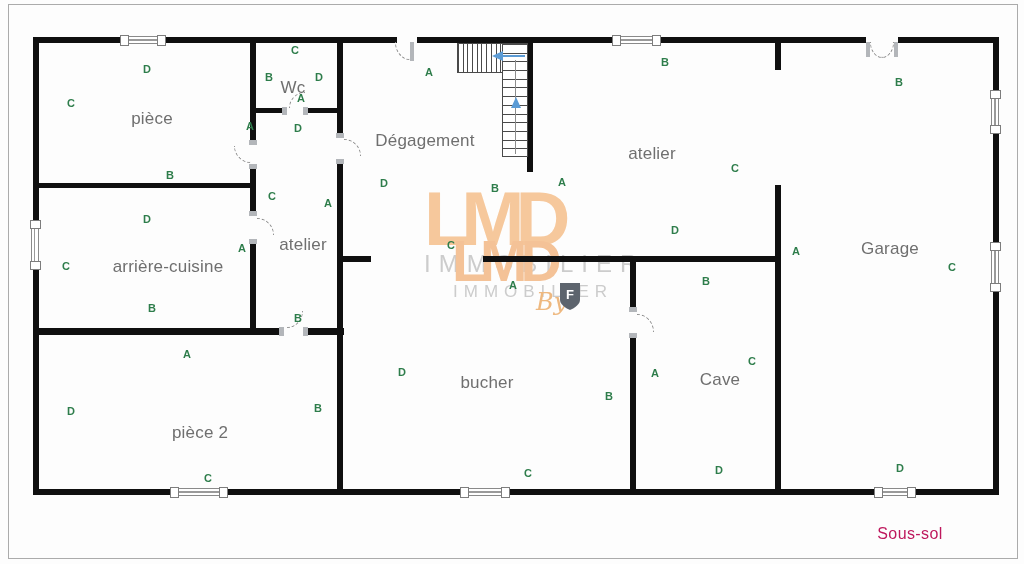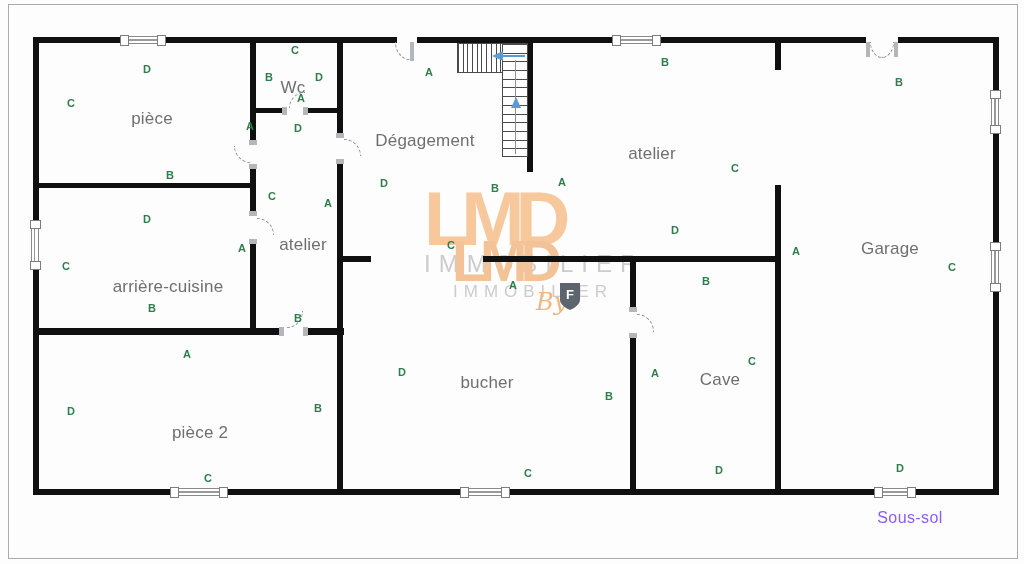--- a/index.html
+++ b/index.html
@@ -40,22 +40,22 @@
   
   .wm{position:absolute;white-space:nowrap;pointer-events:none;}
   .wm.brand{color:var(--wm-orange);font-weight:800;letter-spacing:-0.12em;line-height:1;}
   .wm.sub{color:var(--wm-gray);font-weight:500;}
   .wm.by{color:#eeb87f;font-family:"DejaVu Serif",serif;font-style:italic;}
   
   .marker{position:absolute;transform:translate(-50%,-50%);color:var(--green);
           font-size:11px;font-weight:bold;}
   .room-label{position:absolute;transform:translate(-50%,-50%);color:var(--labelgray);
           font-size:17px;letter-spacing:.2px;white-space:nowrap;}
-  .floor-label{position:absolute;left:910px;top:518px;transform:translate(-50%,-50%);
-          color:#8b5cf6;font-size:16px;letter-spacing:.4px;}
+  .floor-label{position:absolute;left:910px;top:534px;transform:translate(-50%,-50%);
+          color:#be185d;font-size:16px;letter-spacing:.4px;}
 </style>
 </head>
 <body>
 
 <div id="plan-root">
   <div class="frame"></div>
 
   <div>
     <div class="wm brand" style="left:424px;top:181px;font-size:76px;">LMD</div>
     <div class="wm sub" style="left:424px;top:250px;font-size:24px;letter-spacing:8px;">IMMOBILIER</div>
@@ -151,21 +151,21 @@
       <span class="room-label" style="left: 293px; top: 88px;">Wc</span>
       <span class="marker" style="left: 295px; top: 50px;">C</span>
       <span class="marker" style="left: 269px; top: 77px;">B</span>
       <span class="marker" style="left: 319px; top: 77px;">D</span>
       <span class="marker" style="left: 301px; top: 98px;">A</span>
       <span class="room-label" style="left: 303px; top: 245px;">atelier</span>
       <span class="marker" style="left: 298px; top: 128px;">D</span>
       <span class="marker" style="left: 272px; top: 196px;">C</span>
       <span class="marker" style="left: 328px; top: 203px;">A</span>
       <span class="marker" style="left: 298px; top: 318px;">B</span>
-      <span class="room-label" style="left: 168px; top: 267px; margin-top: 20px;">arrière-cuisine</span>
+      <span class="room-label" style="left: 168px; top: 267px;">arrière-cuisine</span>
       <span class="marker" style="left: 147px; top: 219px;">D</span>
       <span class="marker" style="left: 66px; top: 266px;">C</span>
       <span class="marker" style="left: 242px; top: 248px;">A</span>
       <span class="marker" style="left: 152px; top: 308px;">B</span>
       <span class="room-label" style="left: 200px; top: 433px;">pièce 2</span>
       <span class="marker" style="left: 187px; top: 354px;">A</span>
       <span class="marker" style="left: 71px; top: 411px;">D</span>
       <span class="marker" style="left: 318px; top: 408px;">B</span>
       <span class="marker" style="left: 208px; top: 478px;">C</span>
       <span class="room-label" style="left: 425px; top: 141px;">Dégagement</span>

